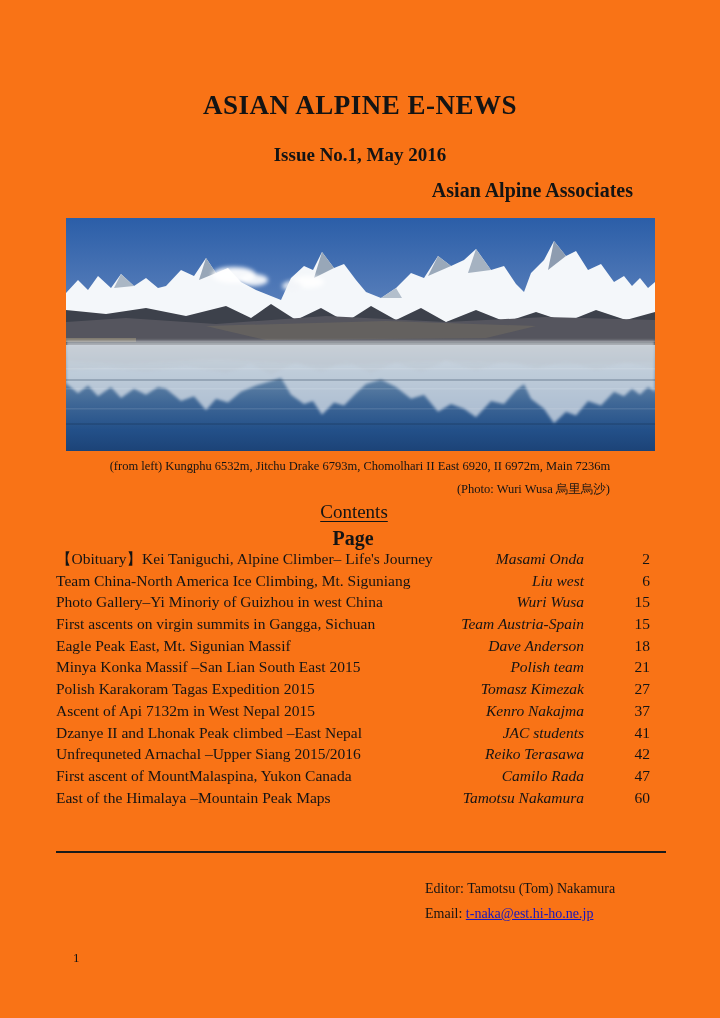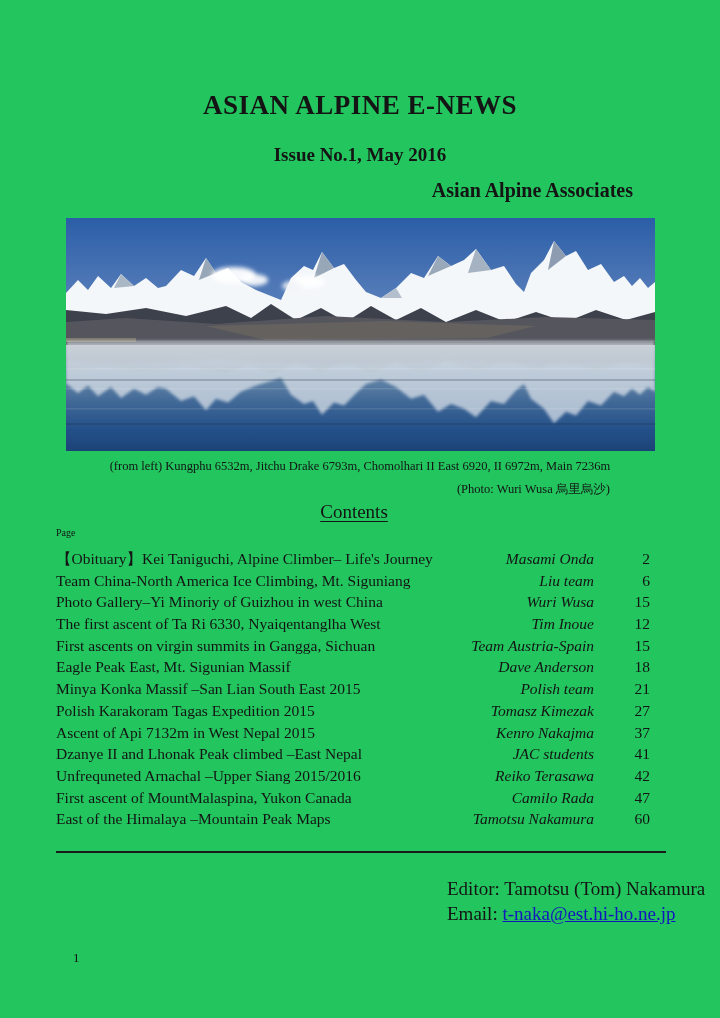--- a/index.html
+++ b/index.html
@@ -1,20 +1,20 @@
 <!DOCTYPE html>
 <html><head>
 <meta charset="utf-8">
 <style>
   html,body{margin:0;padding:0;background:#e9e9e9;}
   .page{
     position:relative;
     width:720px;height:1018px;
     margin:0 auto;
-    background:#22c55e;
+    background:#f97316;
     font-family:"Liberation Serif","DejaVu Serif",serif;
     color:#141414;
     overflow:hidden;
   }
   .doc-title{
     position:absolute;top:90px;left:0;width:720px;
     text-align:center;font-size:27px;font-weight:bold;letter-spacing:0.5px;
   }
   .issue-line{
     position:absolute;top:144px;left:0;width:720px;
@@ -37,42 +37,42 @@
     position:absolute;top:481px;right:110px;
     font-size:12.5px;
   }
   .contents-heading{
     position:absolute;top:501px;left:0;width:708px;
     text-align:center;font-size:19px;text-decoration:underline;
     text-underline-offset:3px;
   }
   .page-col-label{
     position:absolute;top:527px;left:56px;width:594px;
-    text-align:left;font-size:10px;
+    text-align:center;font-size:20px;font-weight:bold;
   }
   .toc{
     position:absolute;top:548px;left:56px;width:594px;
   }
   .toc-row{
     display:grid;
     grid-template-columns:1fr max-content 44px;
-    column-gap:12px;
+    column-gap:22px;
     height:21.7px;line-height:21.7px;
     font-size:15.5px;white-space:nowrap;
   }
   .toc-title{text-align:left;overflow:hidden;}
   .toc-author{font-style:italic;text-align:right;}
   .toc-page{text-align:right;}
   .toc-rule{
     position:absolute;top:851px;left:56px;width:610px;
     border-top:2px solid #1a1a1a;
   }
   .editor-block{
-    position:absolute;top:876px;left:447px;
-    font-size:19px;line-height:25px;
+    position:absolute;top:876px;left:425px;
+    font-size:14px;line-height:25px;
   }
   .email-link{color:#1515c0;text-decoration:underline;margin-top:8px;}
   .footer-page-number{
     position:absolute;top:950px;left:73px;font-size:13px;
   }
 </style>
 </head>
 <body>
 
 <div class="page">
@@ -158,35 +158,30 @@
 
   <div class="toc" id="contents-rows">
     <div class="toc-row">
       <span class="toc-title">【Obituary】Kei Taniguchi, Alpine Climber– Life's Journey</span>
       <span class="toc-author">Masami Onda</span>
       <span class="toc-page">2</span>
     </div>
 
     <div class="toc-row">
       <span class="toc-title">Team China-North America Ice Climbing, Mt. Siguniang</span>
-      <span class="toc-author">Liu team</span>
+      <span class="toc-author">Liu west</span>
       <span class="toc-page">6</span>
     </div>
 
     <div class="toc-row">
       <span class="toc-title">Photo Gallery–Yi Minoriy of Guizhou in west China</span>
       <span class="toc-author">Wuri Wusa</span>
       <span class="toc-page">15</span>
     </div>
 
-    <div class="toc-row">
-      <span class="toc-title">The first ascent of Ta Ri 6330, Nyaiqentanglha West</span>
-      <span class="toc-author">Tim Inoue</span>
-      <span class="toc-page">12</span>
-    </div>
 
     <div class="toc-row">
       <span class="toc-title">First ascents on virgin summits in Gangga, Sichuan</span>
       <span class="toc-author">Team Austria-Spain</span>
       <span class="toc-page">15</span>
     </div>
 
     <div class="toc-row">
       <span class="toc-title">Eagle Peak East, Mt. Sigunian Massif</span>
       <span class="toc-author">Dave Anderson</span>

